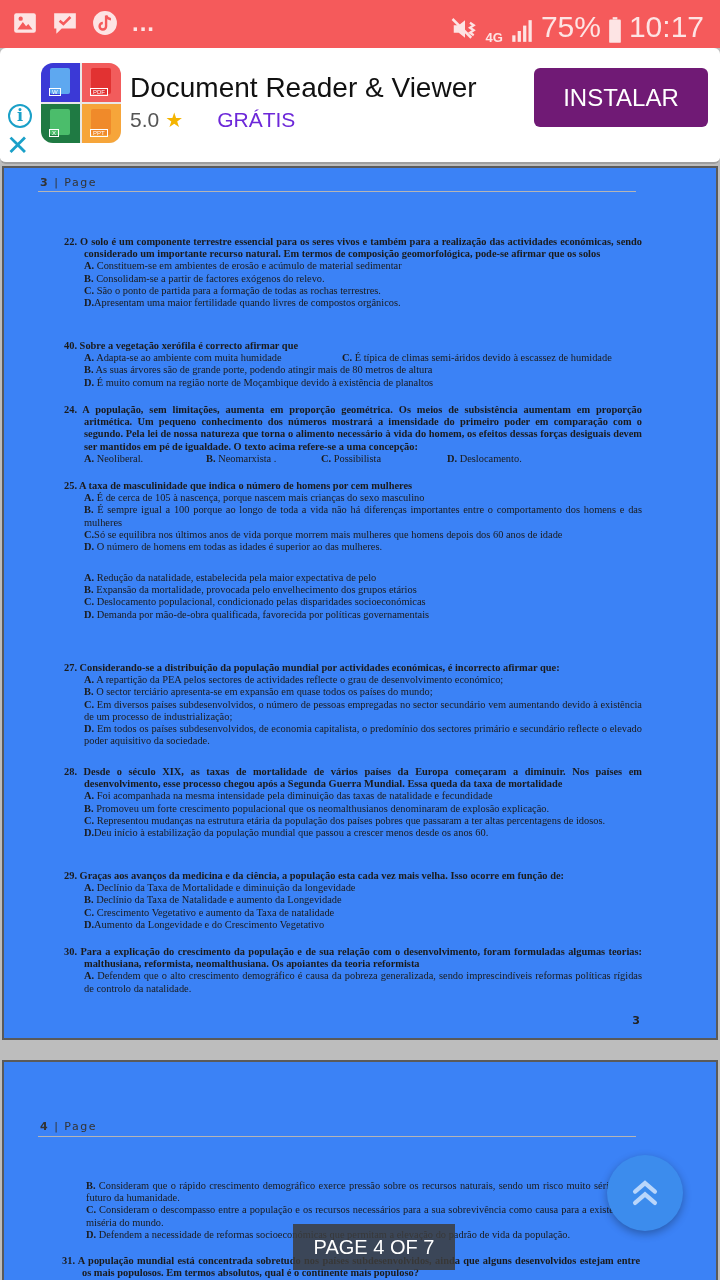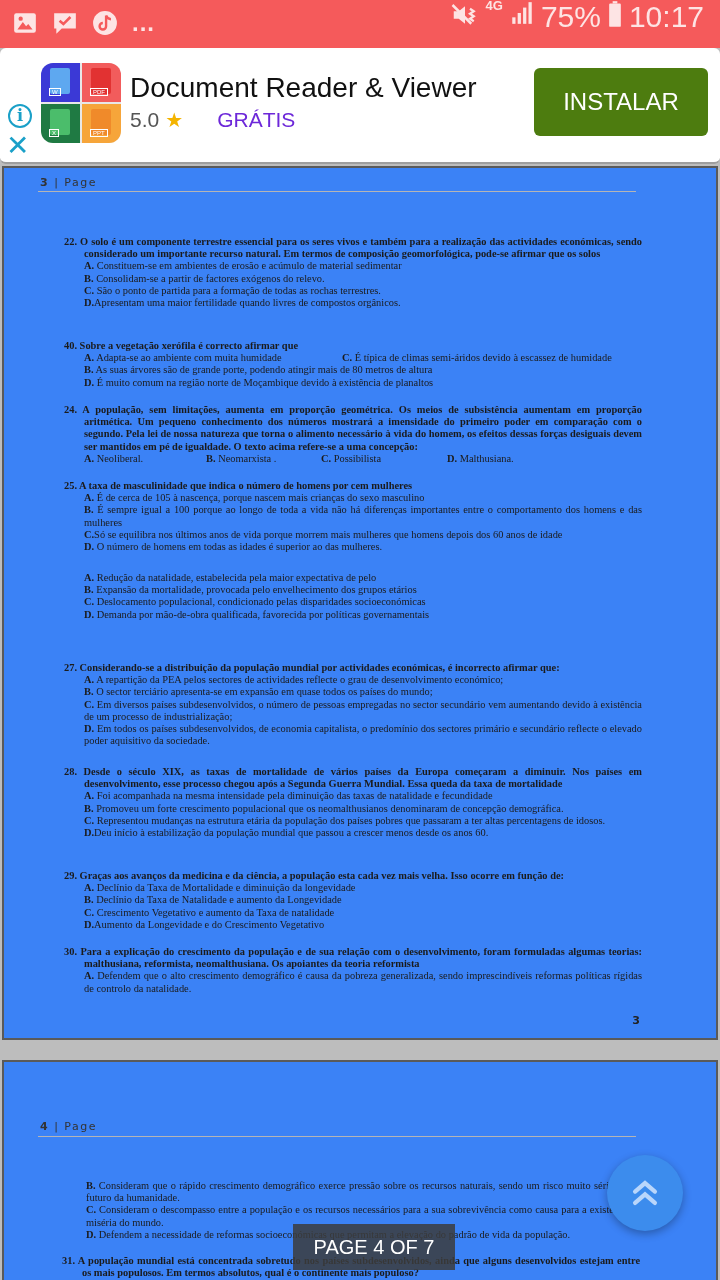--- a/index.html
+++ b/index.html
@@ -5,41 +5,41 @@
   * { box-sizing: border-box; margin: 0; padding: 0; }
   html, body { width: 720px; height: 1280px; overflow: hidden; background: #bdbdbd; }
   body { position: relative; font-family: "Liberation Serif", serif; }
 
   
   .statusbar { position: absolute; left: 0; top: 0; width: 720px; height: 48px; background: #f55a5b; color: #fde4e4;
     font-family: "Liberation Sans", sans-serif; }
   .sb-left { position: absolute; left: 12px; top: 10px; display: flex; gap: 14px; align-items: center; }
   .sb-ico { width: 26px; height: 26px; display: inline-block; }
   .sb-dots { font-size: 24px; line-height: 20px; font-weight: bold; letter-spacing: 1px; }
-  .sb-right { position: absolute; right: 16px; top: 0; display: flex; align-items: flex-start; gap: 6px; font-size: 30px; }
+  .sb-right { position: absolute; right: 16px; top: 10px; display: flex; align-items: flex-end; gap: 6px; font-size: 30px; }
   .sb-4g { font-size: 13px; font-weight: bold; line-height: 12px; text-align: center; }
 
   
   .ad { position: absolute; left: 0; top: 48px; width: 720px; height: 116px; background: #fff; border-radius: 6px;
     border-bottom: 2px solid #9e9e9e; font-family: "Liberation Sans", sans-serif; }
   .ad-info { position: absolute; left: 8px; top: 56px; width: 24px; height: 24px; border: 2.5px solid #1aa0c8; border-radius: 50%;
     color: #1aa0c8; font-size: 16px; font-weight: bold; text-align: center; line-height: 19px; font-family: "DejaVu Serif", serif; }
   .ad-close { position: absolute; left: 6px; top: 84px; color: #1aa0c8; font-size: 28px; line-height: 28px; }
   .ad-appicon { position: absolute; left: 41px; top: 15px; width: 80px; height: 80px; border-radius: 12px; overflow: hidden;
     display: grid; grid-template-columns: 1fr 1fr; grid-template-rows: 1fr 1fr; gap: 2px; background: #e8e8e8; }
   .q { position: relative; }
   .q1 { background: #3b39d6; } .q2 { background: #f25c5c; } .q3 { background: #1f7a43; } .q4 { background: #f6a53a; }
   .q .doc { position: absolute; left: 9px; top: 5px; width: 20px; height: 26px; border-radius: 2px; }
   .q1 .doc { background: #5ea8f0; } .q2 .doc { background: #e23232; } .q3 .doc { background: #4bbd6b; } .q4 .doc { background: #f08a2a; }
   .q .lbl { position: absolute; left: 8px; bottom: 6px; font-size: 6px; color: #fff; border: 1px solid #fff; padding: 0 2px; }
   .ad-title { position: absolute; left: 130px; top: 24px; font-size: 28px; color: #111; }
   .ad-sub { position: absolute; left: 130px; top: 60px; font-size: 21px; color: #555; display: flex; align-items: center; gap: 6px; }
   .ad-star { color: #f4b400; font-size: 20px; }
   .ad-free { color: #6d28d9; margin-left: 28px; }
-  .ad-btn { position: absolute; left: 534px; top: 20px; width: 174px; height: 68px; background: #4d7c0f; color: #fff;
+  .ad-btn { position: absolute; left: 534px; top: 20px; width: 174px; height: 59px; background: #701a75; color: #fff;
     border-radius: 6px; font-size: 24px; display: flex; align-items: center; justify-content: center; border: none; }
 
   
   .page { position: absolute; left: 2px; width: 716px; background: #3b82f6; border: 2px solid #5a5a5a; }
   .page3 { top: 166px; height: 874px; }
   .page4 { top: 1060px; height: 240px; }
   .page-header { position: absolute; left: 36px; font-family: "DejaVu Sans", sans-serif; font-size: 11px; color: #333; letter-spacing: 1.5px; }
   .page-header b { font-weight: bold; }
   .hr { position: absolute; left: 34px; right: 80px; height: 1px; background: #b5b5b5; }
   .page-num { position: absolute; right: 76px; font-family: "DejaVu Sans", sans-serif; font-size: 11px; font-weight: bold; color: #222; }
@@ -150,21 +150,21 @@
         </div>
         <div class="opt"><b>B.</b><span> As suas árvores são de grande porte, podendo atingir mais de 80 metros de altura</span></div>
         <div class="opt"><b>D.</b><span> É muito comum na região norte de Moçambique devido à existência de planaltos</span></div>
       </div>
       <div class="q-block" style="top: 236px;">
         <div class="q-stem"><span>24.</span> <span>A população, sem limitações, aumenta em proporção geométrica. Os meios de subsistência aumentam em proporção aritmética. Um pequeno conhecimento dos números mostrará a imensidade do primeiro poder em comparação com o segundo. Pela lei de nossa natureza que torna o alimento necessário à vida do homem, os efeitos dessas forças desiguais devem ser mantidos em pé de igualdade. O texto acima refere-se a uma concepção:</span></div>
         <div class="opt-row">
           <span style="width:122px"><b>A.</b><span> Neoliberal.</span></span>
           <span style="width:115px"><b>B.</b><span> Neomarxista .</span></span>
           <span style="width:126px"><b>C.</b><span> Possibilista</span></span>
-          <span style="width:100px"><b>D.</b><span> Malthusiana.</span></span>
+          <span style="width:100px"><b>D.</b><span> Deslocamento.</span></span>
         </div>
       </div>
       <div class="q-block" style="top: 312px;">
         <div class="q-stem"><span>25.</span> <span>A taxa de masculinidade que indica o número de homens por cem mulheres</span></div>
         <div class="opt"><b>A.</b><span> É de cerca de 105 à nascença, porque nascem mais crianças do sexo masculino</span></div>
         <div class="opt"><b>B.</b><span> É sempre igual a 100 porque ao longo de toda a vida não há diferenças importantes entre o comportamento dos homens e das mulheres</span></div>
         <div class="opt"><b>C.</b><span>Só se equilibra nos últimos anos de vida porque morrem mais mulheres que homens depois dos 60 anos de idade</span></div>
         <div class="opt"><b>D.</b><span> O número de homens em todas as idades é superior ao das mulheres.</span></div>
       </div>
       <div class="q-block" style="top: 404px;">
@@ -176,21 +176,21 @@
       <div class="q-block" style="top: 494px;">
         <div class="q-stem"><span>27.</span> <span>Considerando-se a distribuição da população mundial por actividades económicas, é incorrecto afirmar que:</span></div>
         <div class="opt"><b>A.</b><span> A repartição da PEA pelos sectores de actividades reflecte o grau de desenvolvimento económico;</span></div>
         <div class="opt"><b>B.</b><span> O sector terciário apresenta-se em expansão em quase todos os países do mundo;</span></div>
         <div class="opt"><b>C.</b><span> Em diversos países subdesenvolvidos, o número de pessoas empregadas no sector secundário vem aumentando devido à existência de um processo de industrialização;</span></div>
         <div class="opt"><b>D.</b><span> Em todos os países subdesenvolvidos, de economia capitalista, o predomínio dos sectores primário e secundário reflecte o elevado poder aquisitivo da sociedade.</span></div>
       </div>
       <div class="q-block" style="top: 598px;">
         <div class="q-stem"><span>28.</span> <span>Desde o século XIX, as taxas de mortalidade de vários países da Europa começaram a diminuir. Nos países em desenvolvimento, esse processo chegou após a Segunda Guerra Mundial. Essa queda da taxa de mortalidade</span></div>
         <div class="opt"><b>A.</b><span> Foi acompanhada na mesma intensidade pela diminuição das taxas de natalidade e fecundidade</span></div>
-        <div class="opt"><b>B.</b><span> Promoveu um forte crescimento populacional que os neomalthusianos denominaram de concepção demográfica.</span></div>
+        <div class="opt"><b>B.</b><span> Promoveu um forte crescimento populacional que os neomalthusianos denominaram de explosão explicação.</span></div>
         <div class="opt"><b>C.</b><span> Representou mudanças na estrutura etária da população dos países pobres que passaram a ter altas percentagens de idosos.</span></div>
         <div class="opt"><b>D.</b><span>Deu início à estabilização da população mundial que passou a crescer menos desde os anos 60.</span></div>
       </div>
       <div class="q-block" style="top: 702px;">
         <div class="q-stem"><span>29.</span> <span>Graças aos avanços da medicina e da ciência, a população esta cada vez mais velha. Isso ocorre em função de:</span></div>
         <div class="opt"><b>A.</b><span> Declínio da Taxa de Mortalidade e diminuição da longevidade</span></div>
         <div class="opt"><b>B.</b><span> Declínio da Taxa de Natalidade e aumento da Longevidade</span></div>
         <div class="opt"><b>C.</b><span> Crescimento Vegetativo e aumento da Taxa de natalidade</span></div>
         <div class="opt"><b>D.</b><span>Aumento da Longevidade e do Crescimento Vegetativo</span></div>
       </div>

